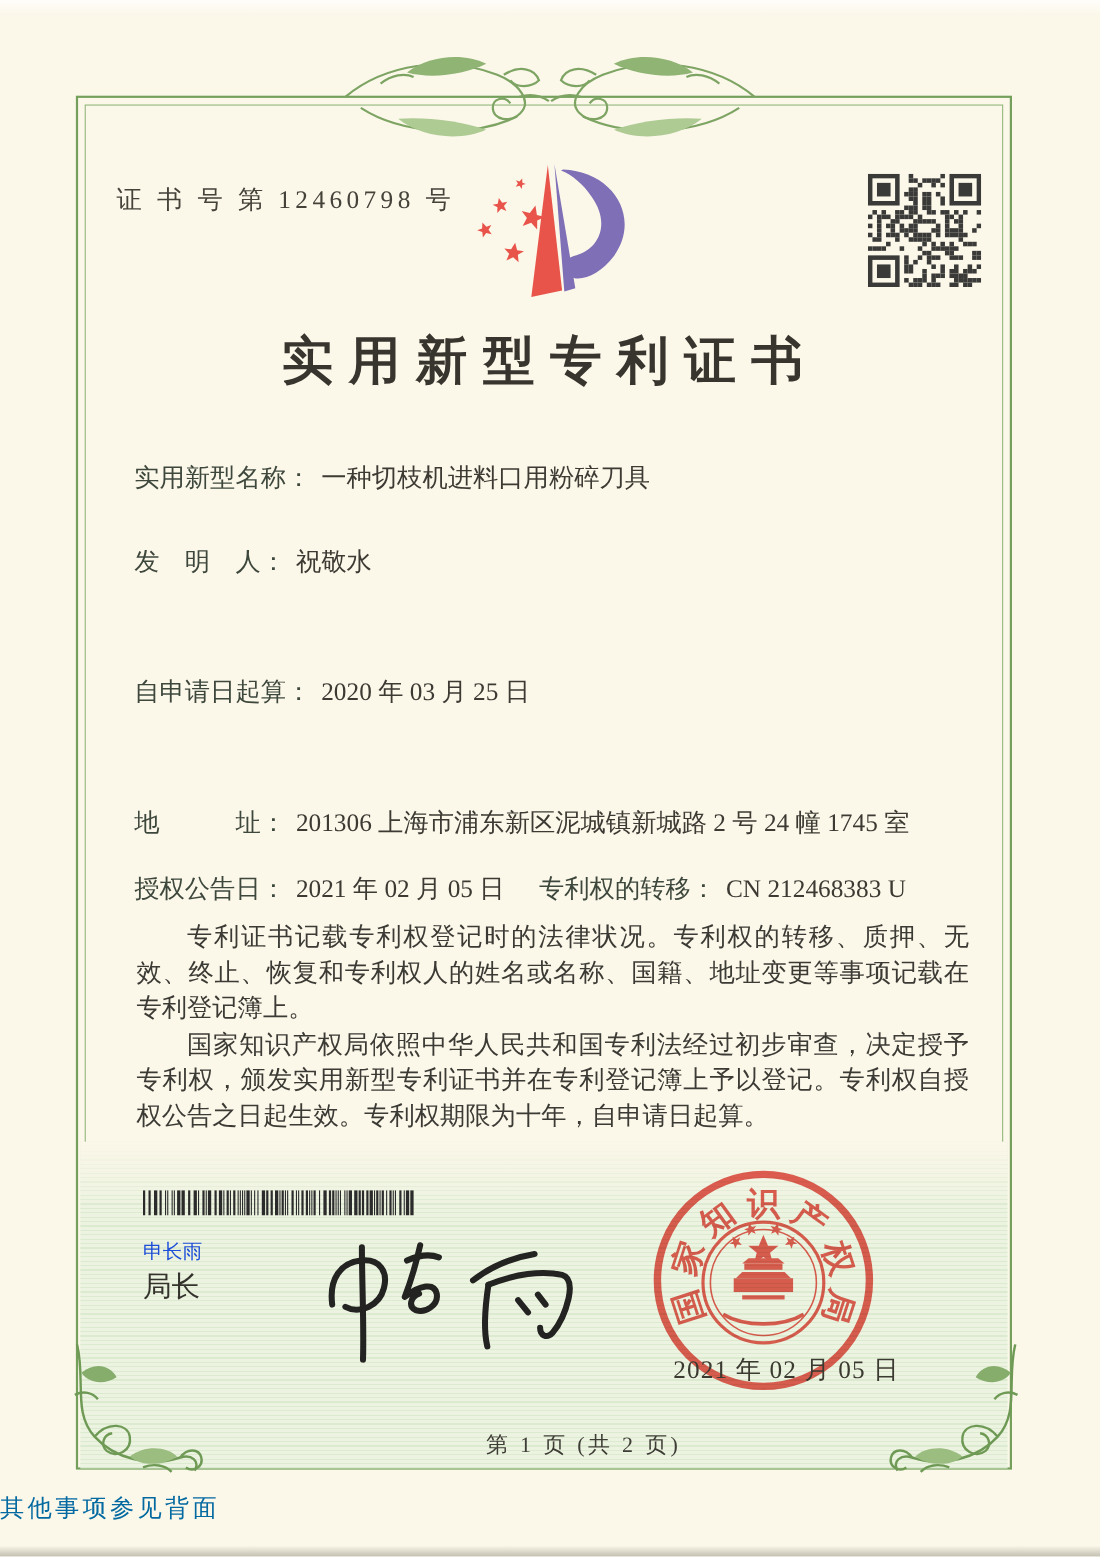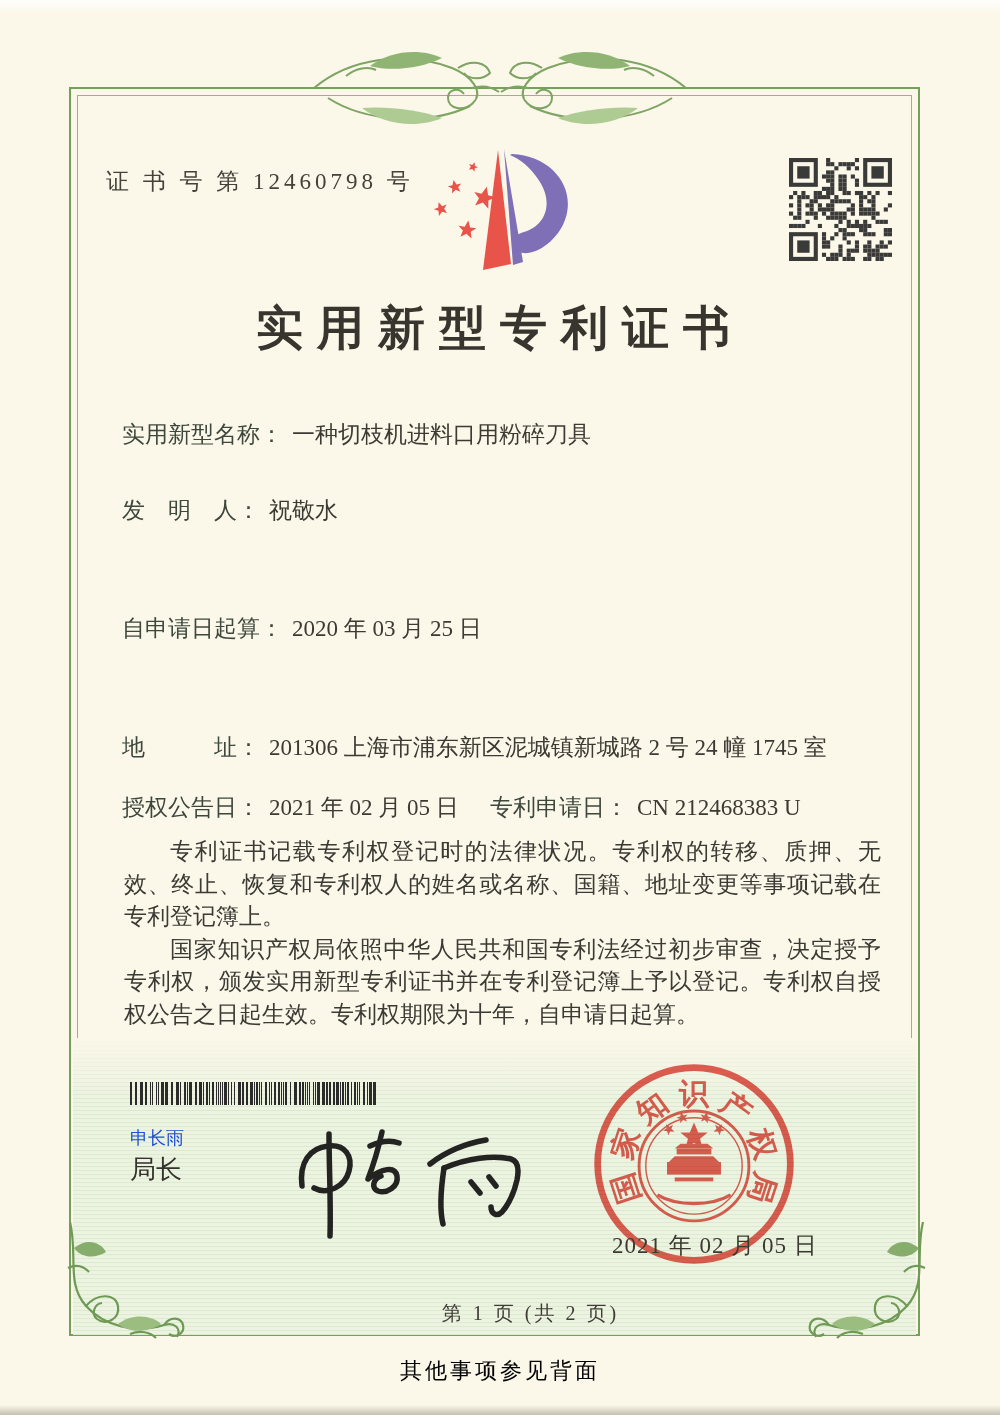--- a/index.html
+++ b/index.html
@@ -50,22 +50,22 @@
     font-family:"Liberation Sans","DejaVu Sans",sans-serif;}
 
   .signature{position:absolute;left:272px;top:1106px;z-index:4;}
 
   .seal{position:absolute;left:588px;top:1058px;mix-blend-mode:multiply;opacity:.93;}
   .seal-date{position:absolute;left:612px;top:1230px;z-index:6;
     font-size:23px;letter-spacing:1px;color:#3b3a31;white-space:nowrap;}
 
   .page-info{position:absolute;left:69px;top:1300px;width:923px;text-align:center;
     font-size:20px;color:#3d3c35;letter-spacing:3px;}
-  .back-note{position:absolute;left:0;top:1356px;width:1000px;text-align:center;
-    font-size:22px;color:#000000;letter-spacing:3px;}
+  .back-note{position:absolute;left:0;top:1356px;width:1000px;
+    font-size:22px;color:#0369a1;letter-spacing:3px;}
 
   .ornament-top{position:absolute;left:310px;top:42px;}
   .corner-bl{position:absolute;left:60px;top:1222px;}
   .corner-br{position:absolute;left:805px;top:1222px;}
   svg{display:block;}
 </style>
 </head>
 <body>
 
 <div class="page">
@@ -369,21 +369,21 @@
   <div class="field-row" style="top:613px">
     <span class="f-label">自申请日起算：</span><span class="f-value">2020 年 03 月 25 日</span>
   </div>
   <div class="field-row" style="top:732px">
     <span class="f-label">地　　　址：</span><span class="f-value">201306 上海市浦东新区泥城镇新城路 2 号 24 幢 1745 室</span>
   </div>
   <div class="field-row" style="top:792px">
     <span class="f-label">授权公告日：</span><span class="f-value">2021 年 02 月 05 日</span>
   </div>
   <div class="field-row" style="top:792px;left:490px">
-    <span class="f-label">专利申请日：</span><span class="f-value">CN 212468383 U</span>
+    <span class="f-label">专利权的转移：</span><span class="f-value">CN 212468383 U</span>
   </div>
 
   <div class="paras">
     <p>专利证书记载专利权登记时的法律状况。专利权的转移、质押、无效、终止、恢复和专利权人的姓名或名称、国籍、地址变更等事项记载在专利登记簿上。</p>
     <p>国家知识产权局依照中华人民共和国专利法经过初步审查，决定授予专利权，颁发实用新型专利证书并在专利登记簿上予以登记。专利权自授权公告之日起生效。专利权期限为十年，自申请日起算。</p>
   </div>
 
   <div class="barcode">
     <svg width="250" height="23" viewBox="0 0 250 23" fill="#2b2b2b">
         <g class="bars">

